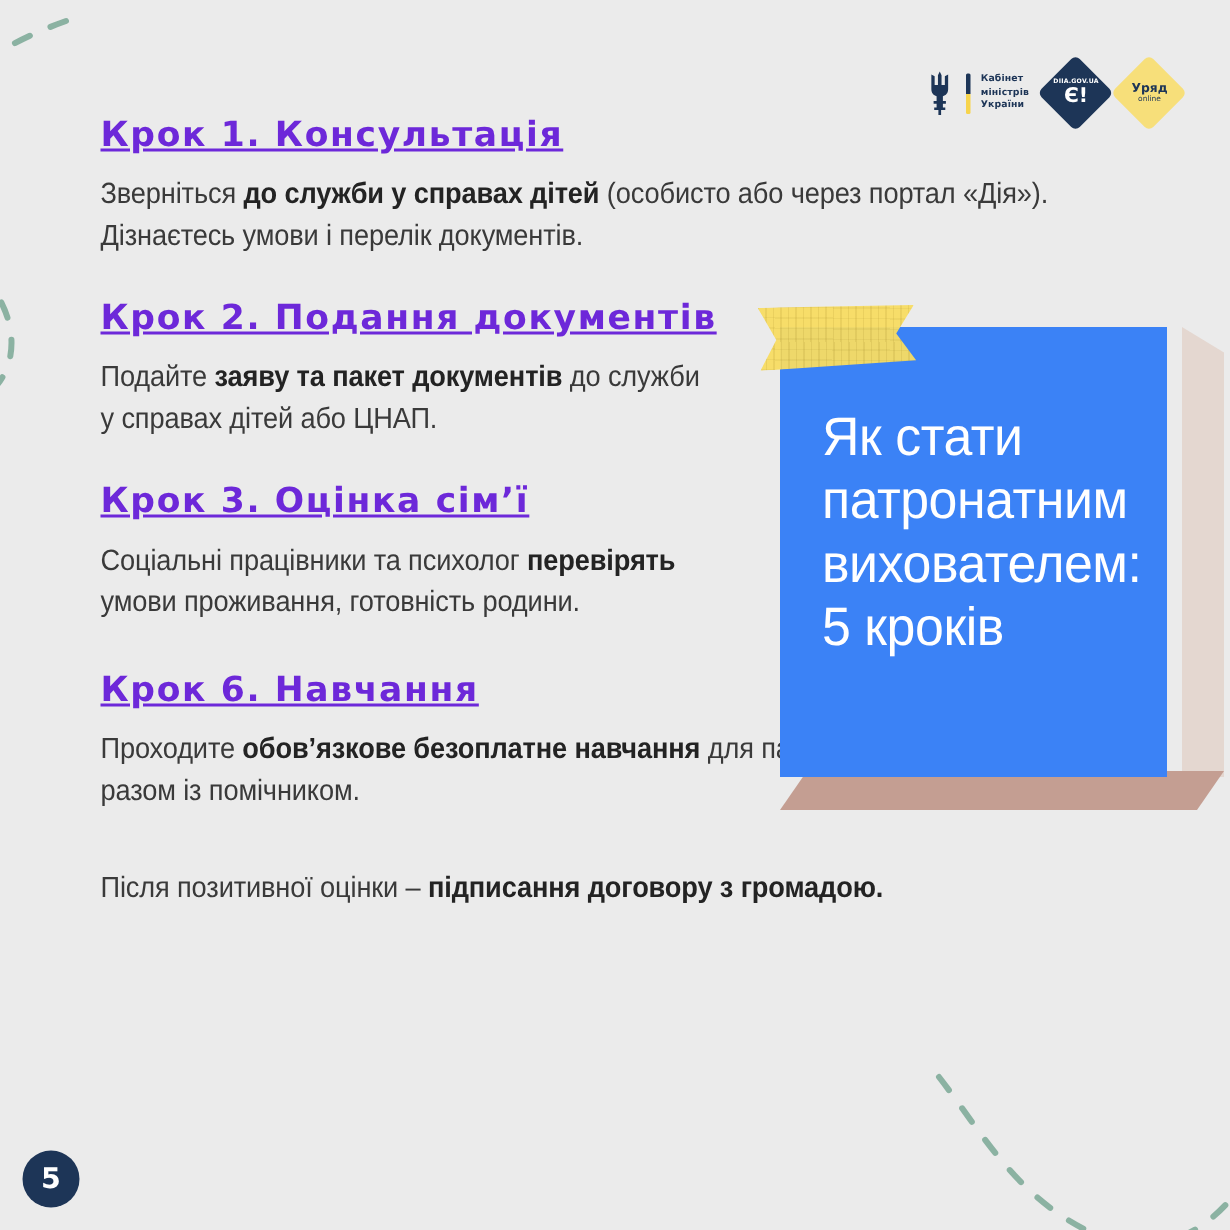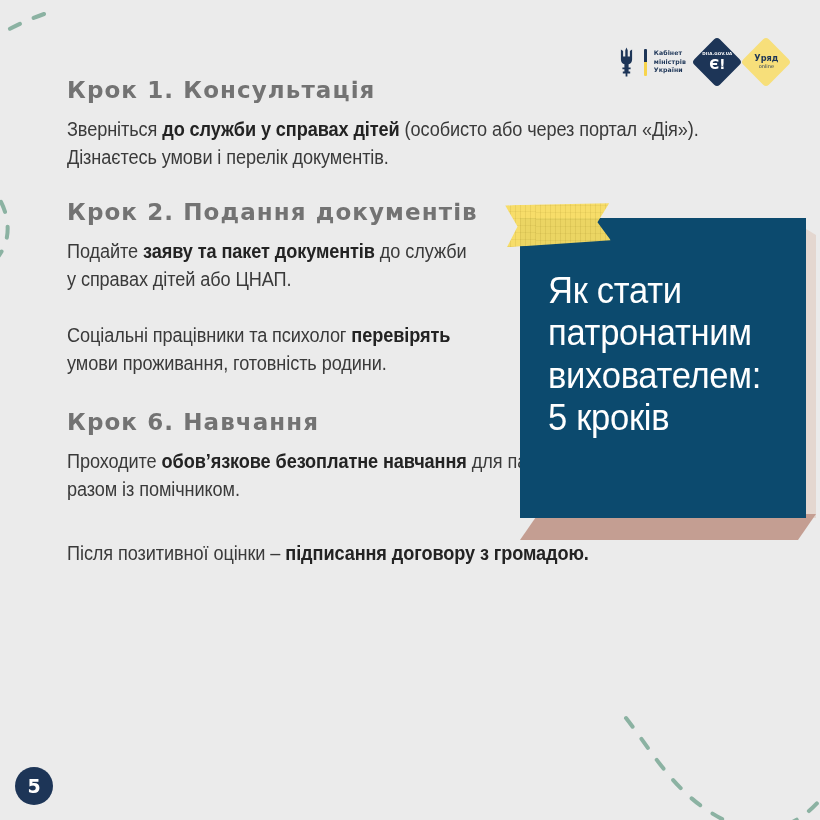--- a/index.html
+++ b/index.html
@@ -76,27 +76,28 @@
   }
   .dia-y-small {
     font-family: "DejaVu Sans", sans-serif;
     font-size: 5px; font-weight: 400; color: #1d3557; line-height: 1.2;
   }
 
   
   .steps { position: absolute; left: 67px; top: 78px; width: 700px; }
   .step { margin-bottom: 4px; }
   .step-title {
-    color: #737373;
+    color: #6d28d9;
     font-family: "DejaVu Sans", sans-serif;
     font-size: 23px;
     font-weight: 700;
     letter-spacing: 1.1px;
     margin: 0 0 13px 0;
     line-height: 1.1;
+    text-decoration: underline;
   }
   .step-body {
     color: #3a3a3a;
     font-family: "Liberation Sans Narrow", "Liberation Sans", sans-serif;
     font-size: 19.5px;
     line-height: 1.42;
     margin: 0;
     transform: scaleX(0.93);
     transform-origin: left center;
     letter-spacing: -.1px;
@@ -131,22 +132,22 @@
   .card-shadow-bottom {
     position: absolute;
     left: 0px; top: 296px;
     width: 296px; height: 26px;
     background: #c49e92;
     clip-path: polygon(18px 0, 100% 0, 278px 100%, 0 100%);
   }
   .card-face {
     position: absolute;
     left: 0; top: 0;
-    width: 286px; height: 300px;
-    background: #0c4a6e;
+    width: 258px; height: 300px;
+    background: #3b82f6;
   }
   .card-title {
     position: absolute;
     left: 28px;
     top: 52px;
     right: 14px;
     color: #ffffff;
     font-family: "Liberation Sans Narrow", "Liberation Sans", sans-serif;
     font-size: 36px;
     font-weight: 400;
@@ -242,20 +243,21 @@
       <h2 class="step-title">Крок 1. Консультація</h2>
       <p class="step-body wide">Зверніться <b>до служби у справах дітей</b> (особисто або через портал «Дія»). Дізнаєтесь умови і перелік документів.</p>
     </div>
 
     <div class="step s2">
       <h2 class="step-title">Крок 2. Подання документів</h2>
       <p class="step-body narrow">Подайте <b>заяву та пакет документів</b> до служби у справах дітей або ЦНАП.</p>
     </div>
 
     <div class="step s3">
+      <h2 class="step-title">Крок 3. Оцінка сім’ї</h2>
       <p class="step-body narrow">Соціальні працівники та психолог <b>перевірять</b> умови проживання, готовність родини.</p>
     </div>
 
     <div class="step s4">
       <h2 class="step-title">Крок 6. Навчання</h2>
       <p class="step-body wide">Проходите <b>обов’язкове безоплатне навчання</b> для патронатних вихователів разом із помічником.</p>
     </div>
 
     <div class="step s5">
       <p class="step-body wide">Після позитивної оцінки – <b>підписання договору з громадою.</b></p>

